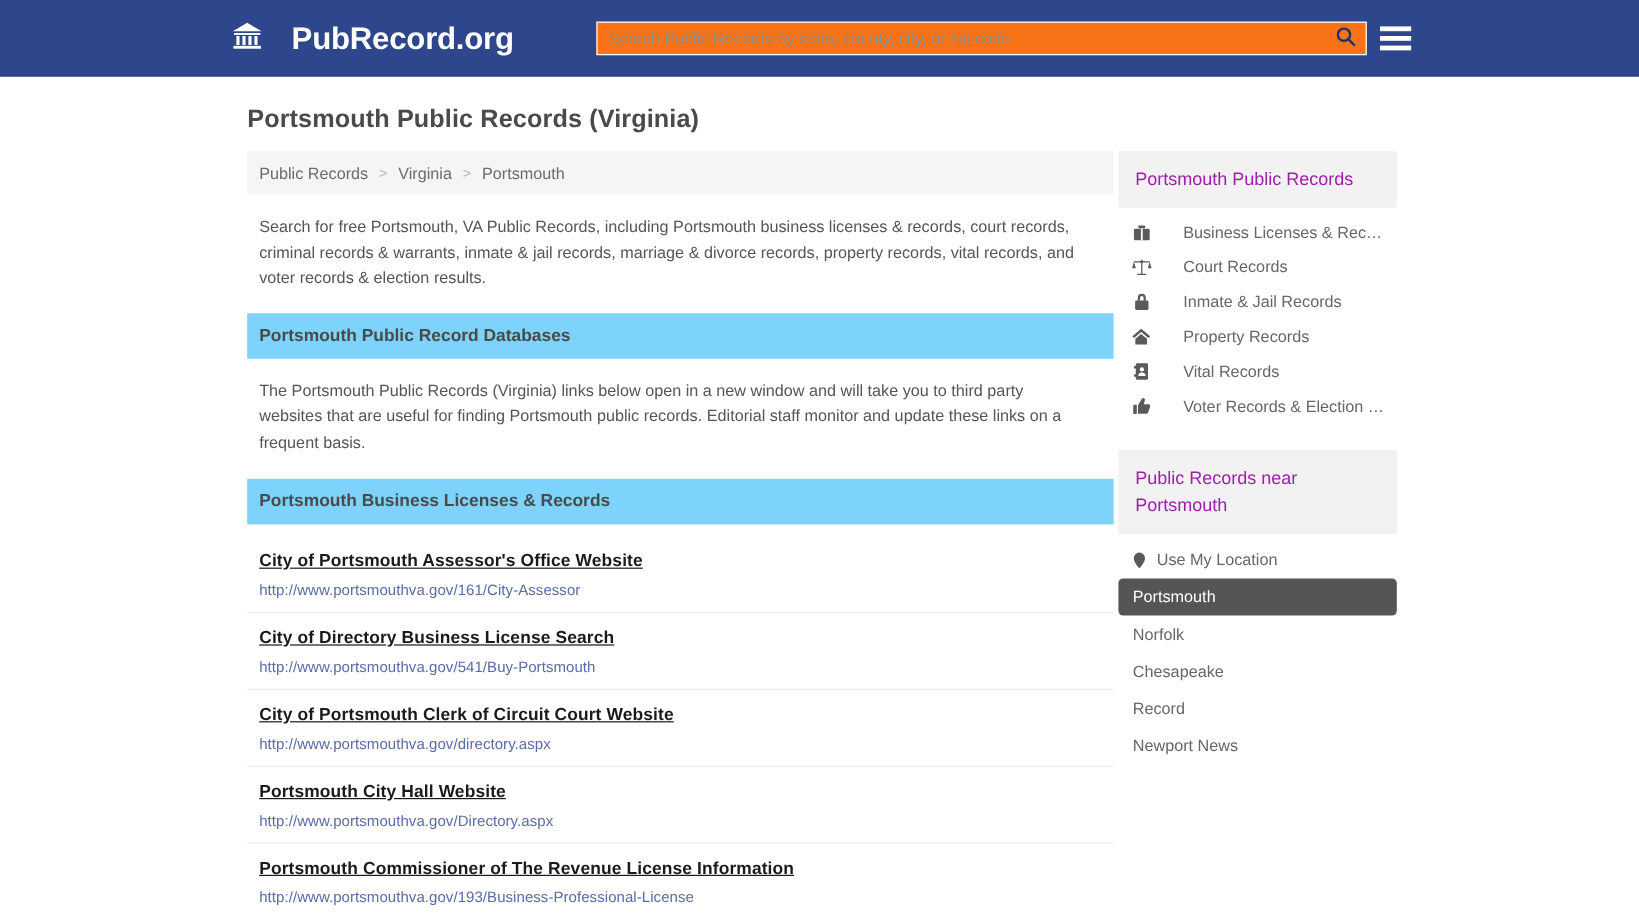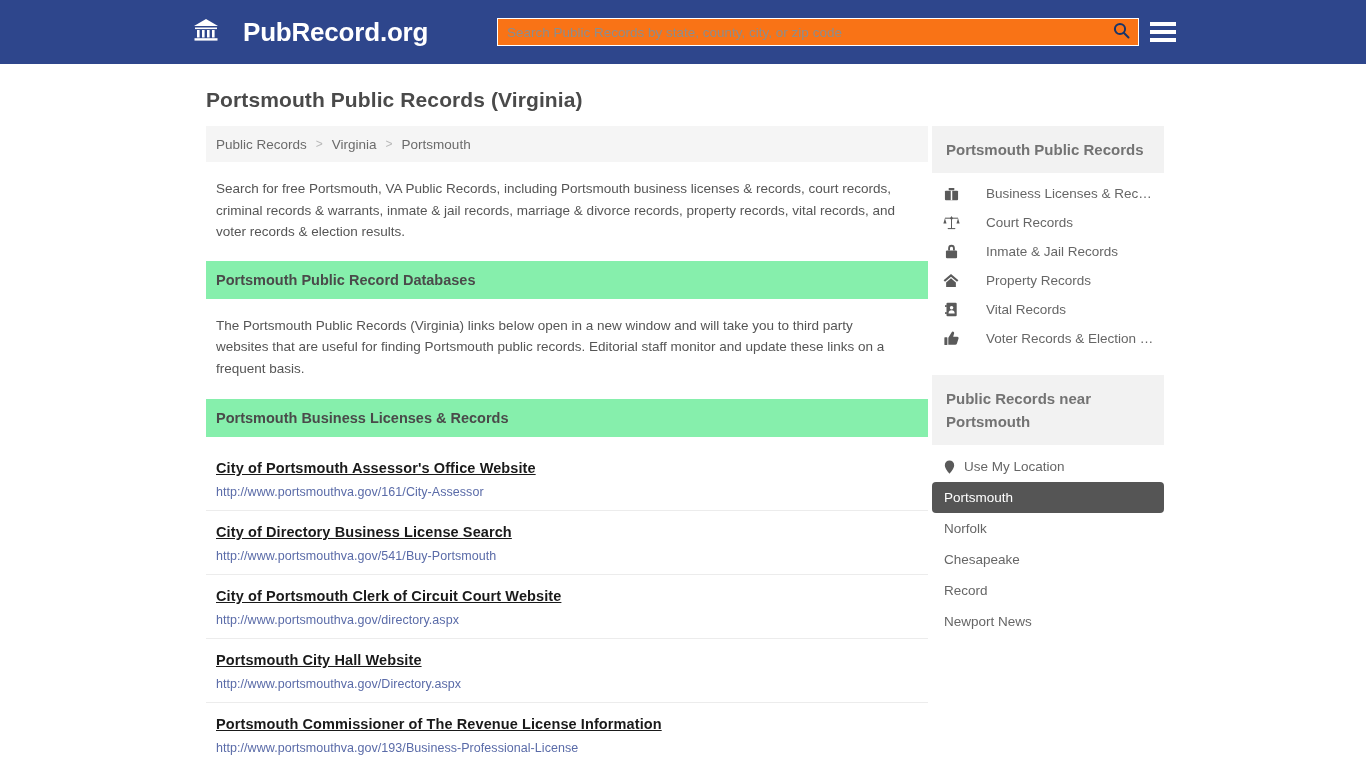--- a/index.html
+++ b/index.html
@@ -122,21 +122,21 @@
 
   
   .intro {
     font-size: 13.5px;
     line-height: 21.5px;
     color: #555555;
     padding: 16px 18px 14px 10px;
     margin: 0;
   }
   .section-head {
-    background: #86efac;
+    background: #7dd3fc;
     height: 38px;
     display: flex;
     align-items: center;
     padding: 0 10px;
     font-size: 14.5px;
     font-weight: bold;
     color: #4a4a4a;
     margin-top: 4px;
   }
   .section-body {
@@ -175,22 +175,22 @@
     padding: 6px 10px 10px 10px;
     font-size: 13px;
     color: #6b6b6b;
   }
 
   
   .card-head {
     background: #F2F2F2;
     padding: 12px 14px;
     font-size: 15px;
-    font-weight: bold;
-    color: #737373;
+    font-weight: normal;
+    color: #a21caf;
     line-height: 23px;
   }
   .card-list { padding: 6px 0 0 0; }
   .card-item {
     display: flex;
     align-items: center;
     gap: 26px;
     padding: 7px 8px 7px 10px;
     font-size: 13.5px;
     color: #666666;

